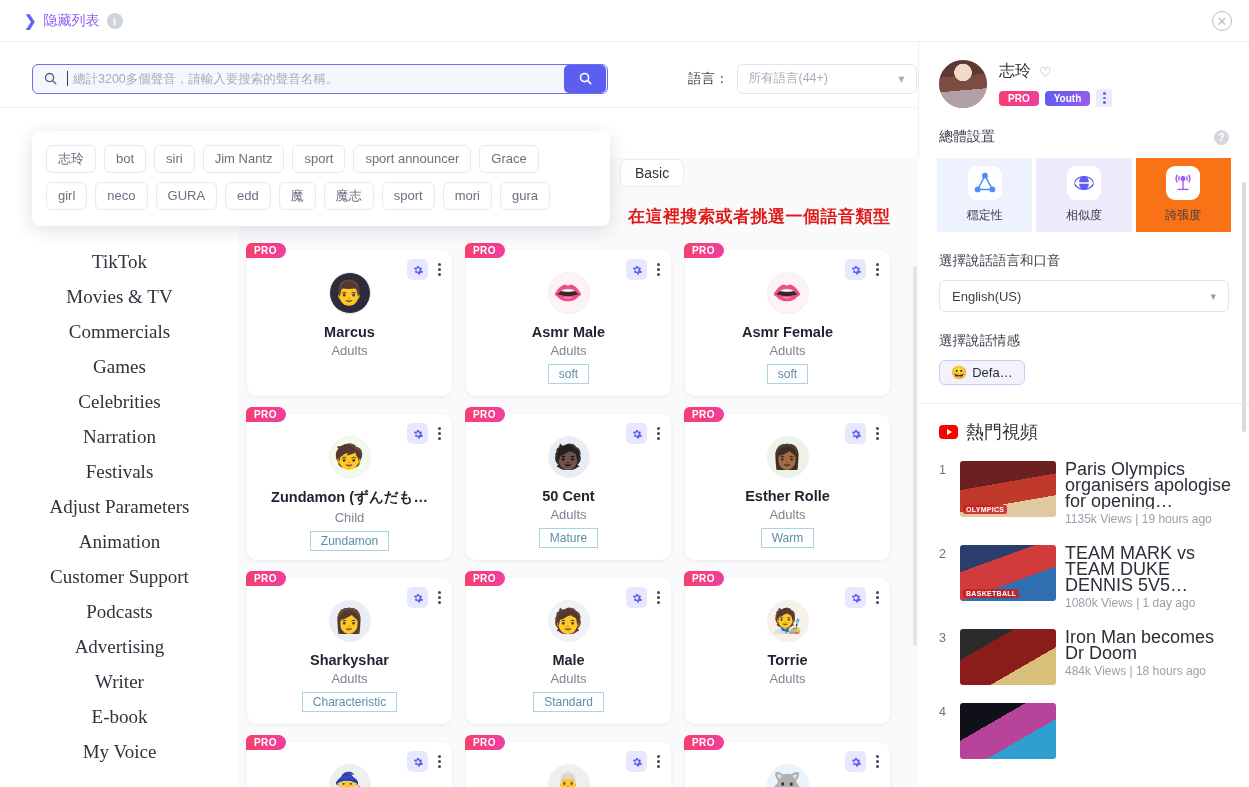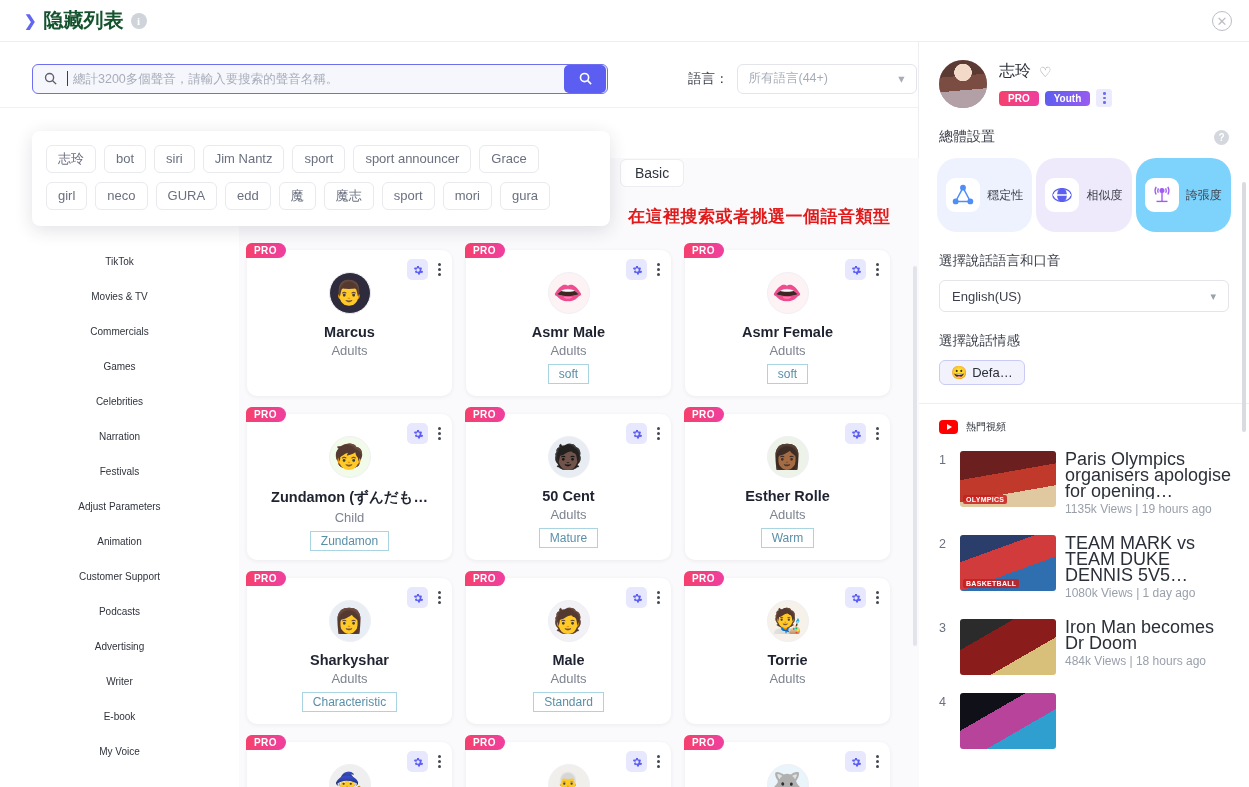--- a/index.html
+++ b/index.html
@@ -12,21 +12,21 @@
   .app { position: relative; width: 1249px; height: 787px; background:#fff; }
 
   
   .topbar {
     position:absolute; left:0; top:0; width:1249px; height:42px;
     border-bottom:1px solid #eceef2; background:#fff;
     display:flex; align-items:center;
   }
   .hide-list { display:flex; align-items:center; gap:7px; margin-left:24px; cursor:pointer; }
   .chev-right { color:#6366f1; font-size:15px; font-weight:700; line-height:1; }
-  .hide-list-label { font-size:20px; color:#14532d;font-weight:bold; }
+  .hide-list-label { font-size:14px; color:#8b5cf6; }
   .info-icon {
     width:16px; height:16px; border-radius:50%; background:#cfd3da; color:#fff;
     font-size:11px; font-weight:700; display:flex; align-items:center; justify-content:center;
     font-family:"Liberation Serif", serif;
   }
   .close-btn {
     position:absolute; right:17px; top:11px; width:20px; height:20px;
     border-radius:50%; border:1.4px solid #b9bdc6; color:#b9bdc6;
     display:flex; align-items:center; justify-content:center; font-size:13px;
     cursor:pointer; line-height:1;
@@ -95,21 +95,21 @@
     font-size:17px; font-weight:700; color:#e01a1a; white-space:nowrap;
     letter-spacing:.5px;
   }
 
   
   .sidebar {
     position:absolute; left:0; top:116px; width:239px; height:629px;
     padding-top:92px; display:flex; flex-direction:column; align-items:center;
     gap:12px; overflow:hidden; background:#fff;
   }
-  .side-item { font-size:10px; color:#2f333c; cursor:pointer; line-height:23px; }
+  .side-item { font-size:19px; color:#2f333c; cursor:pointer; line-height:23px;font-family:Liberation Serif, serif; }
 
   
   .grid-area {
     position:absolute; left:239px; top:116px; width:680px; height:629px;
     background:#fafafc; padding:92px 18px 0 8px; overflow:hidden;
   }
   .grid {
     display:grid; grid-template-columns:repeat(3,205px); gap:18px 14px;
   }
   .vcard {
@@ -181,21 +181,21 @@
   .mini-dots i { width:2.5px; height:2.5px; border-radius:50%; background:#6b6ff0; }
 
   .rp-sec-title { display:flex; align-items:center; gap:7px; padding:0 20px; margin-top:6px;justify-content:space-between; }
   .rp-sec-title span.t { font-size:14px; color:#3b3f4a; }
   .q-icon {
     width:15px; height:15px; border-radius:50%; background:#d4d7de; color:#fff;
     font-size:10px; font-weight:700; display:flex; align-items:center; justify-content:center;
   }
   .param-row { display:flex; gap:4px; padding:0 18px; margin-top:12px; }
   .param-card {
-    flex:1; height:74px; border-radius:20px; display:flex; 
+    flex:1; height:74px; border-radius:0; display:flex; flex-direction:column;
     align-items:center; justify-content:center; gap:7px; cursor:pointer;
   }
   .pc-icon { width:34px; height:34px; border-radius:9px; background:#fff;
              display:flex; align-items:center; justify-content:center; }
   .pc-icon svg { width:22px; height:22px; }
   .pc-label { font-size:12px; color:#3b3f4a; }
 
   .rp-label { font-size:13.5px; color:#3b3f4a; padding:0 20px; margin-top:20px; }
   .rp-select {
     margin:10px 20px 0 20px; height:32px; border:1px solid #e3e5ea; border-radius:6px;
@@ -210,21 +210,21 @@
   .rp-divider { height:1px; background:#eceef2; margin:18px 0 0 0; }
 
   .yt-head { display:flex; align-items:center; gap:8px; padding:16px 20px 8px 20px; }
   .yt-logo {
     width:19px; height:14px; background:#ff0000; border-radius:4px;
     display:flex; align-items:center; justify-content:center;
   }
   .yt-logo i { width:0; height:0; border-left:5px solid #fff;
                border-top:3.5px solid transparent; border-bottom:3.5px solid transparent;
                margin-left:1px; }
-  .yt-title { font-size:10px; color:#2b2f38; }
+  .yt-title { font-size:18px; color:#2b2f38; }
 
   .vid-list { padding:0 14px 0 20px; position:relative; }
   .vid-item { display:flex; gap:9px; align-items:flex-start; padding:9px 0; cursor:pointer; }
   .vid-rank { width:12px; font-size:12.5px; color:#6a7080; padding-top:2px; flex:0 0 auto; }
   .vid-thumb { width:96px; height:56px; border-radius:3px; flex:0 0 auto;
                position:relative; overflow:hidden; background:#222; }
   .vid-meta { flex:1; min-width:0; }
   .vid-title {
     font-size:18px; line-height:16px; color:#2b2f38;
     display:-webkit-box; -webkit-line-clamp:3; -webkit-box-orient:vertical; overflow:hidden;
@@ -602,21 +602,21 @@
           <div class="param-card" style="background: rgb(238, 234, 252);">
             <span class="pc-icon">
               <svg viewBox="0 0 24 24" fill="none" stroke="#5b5ef0" stroke-width="1.5">
                 <ellipse cx="12" cy="12" rx="10" ry="7"></ellipse>
                 <ellipse cx="12" cy="12" rx="4.6" ry="7" fill="#5b5ef0"></ellipse>
                 <line x1="2" y1="12" x2="22" y2="12" stroke="#fff" stroke-width="1.6"></line>
               </svg>
             </span>
             <span class="pc-label">相似度</span>
           </div>
-          <div class="param-card" style="background: #7dd3fc;">
+          <div class="param-card" style="background: #f97316;">
             <span class="pc-icon">
               <svg viewBox="0 0 24 24" fill="none" stroke="#a05bf0" stroke-width="1.5">
                 <circle cx="12" cy="7" r="2" fill="#a05bf0"></circle>
                 <line x1="12" y1="9" x2="12" y2="19"></line>
                 <line x1="6" y1="19" x2="18" y2="19"></line>
                 <path d="M8 4.6a6 6 0 0 0 0 5"></path>
                 <path d="M16 4.6a6 6 0 0 1 0 5"></path>
                 <path d="M5.6 3a9 9 0 0 0 0 8.4"></path>
                 <path d="M18.4 3a9 9 0 0 1 0 8.4"></path>
               </svg>

